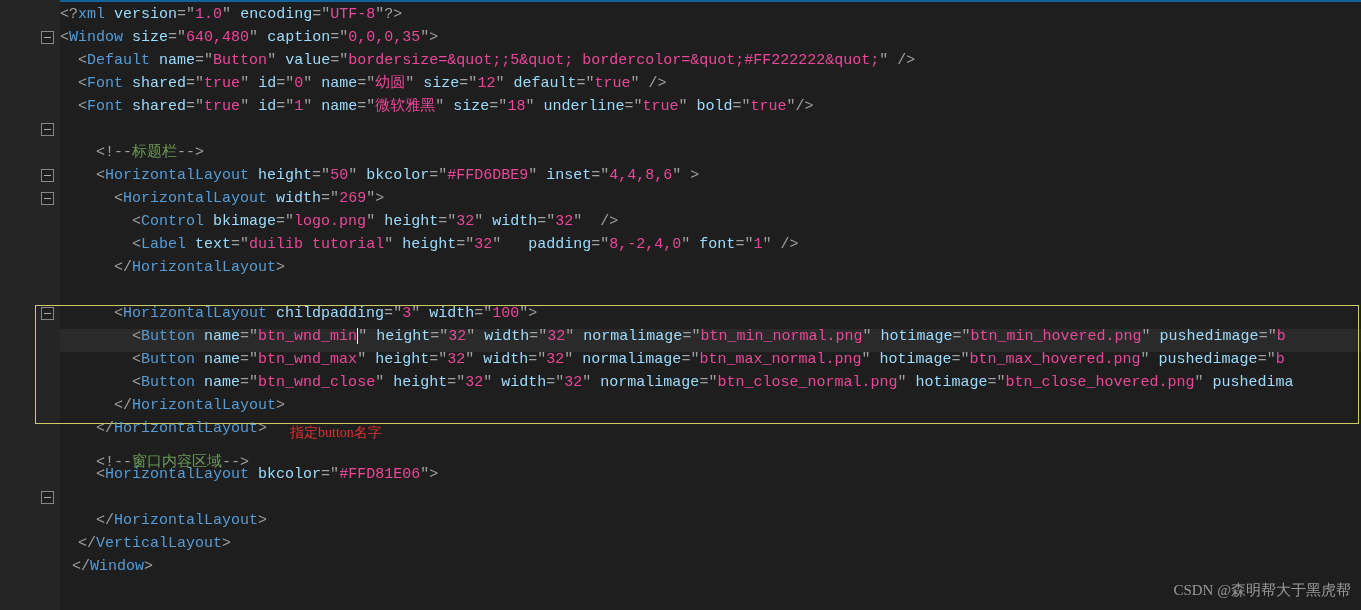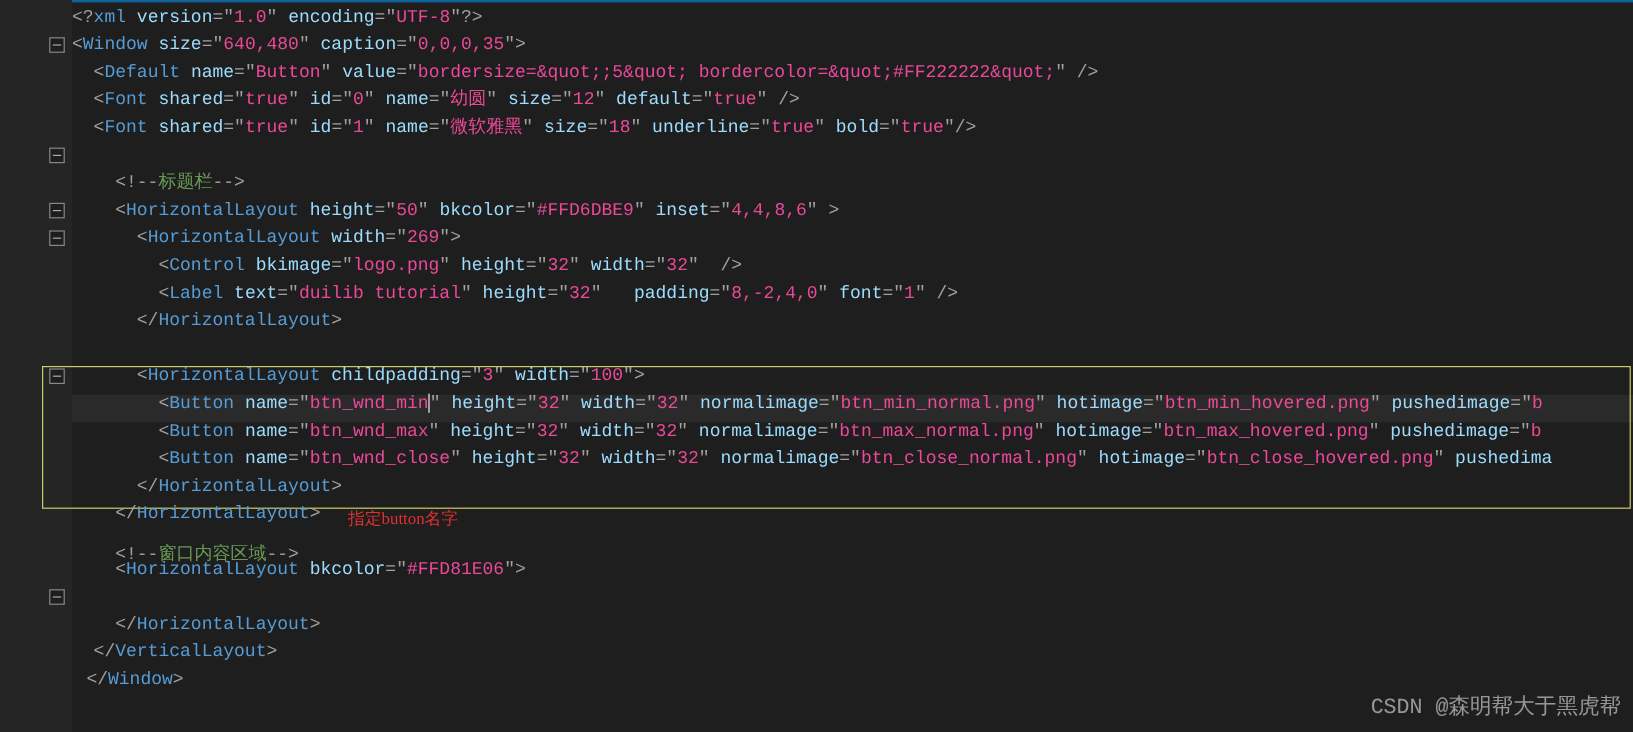--- a/index.html
+++ b/index.html
@@ -97,22 +97,22 @@
     width: 0;
     border-left: 1px solid #eee;
     height: 16px;
     vertical-align: middle;
   }
   .watermark {
     position: absolute;
     right: 10px;
     bottom: 10px;
     color: rgba(230,230,230,0.6);
-    font-family: Liberation Mono, monospace;
-    font-size: 18px;
+    font-family: Liberation Serif, serif;
+    font-size: 15px;
   }
   
   .cg { color: #a0a0a0; }   
   .tag { color: #569cd6; }  
   .attr { color: #9cdcfe; } 
   .val { color: #ec4899; }  
   .cm { color: #6a9955; }
 </style>
 </head>
 <body>

